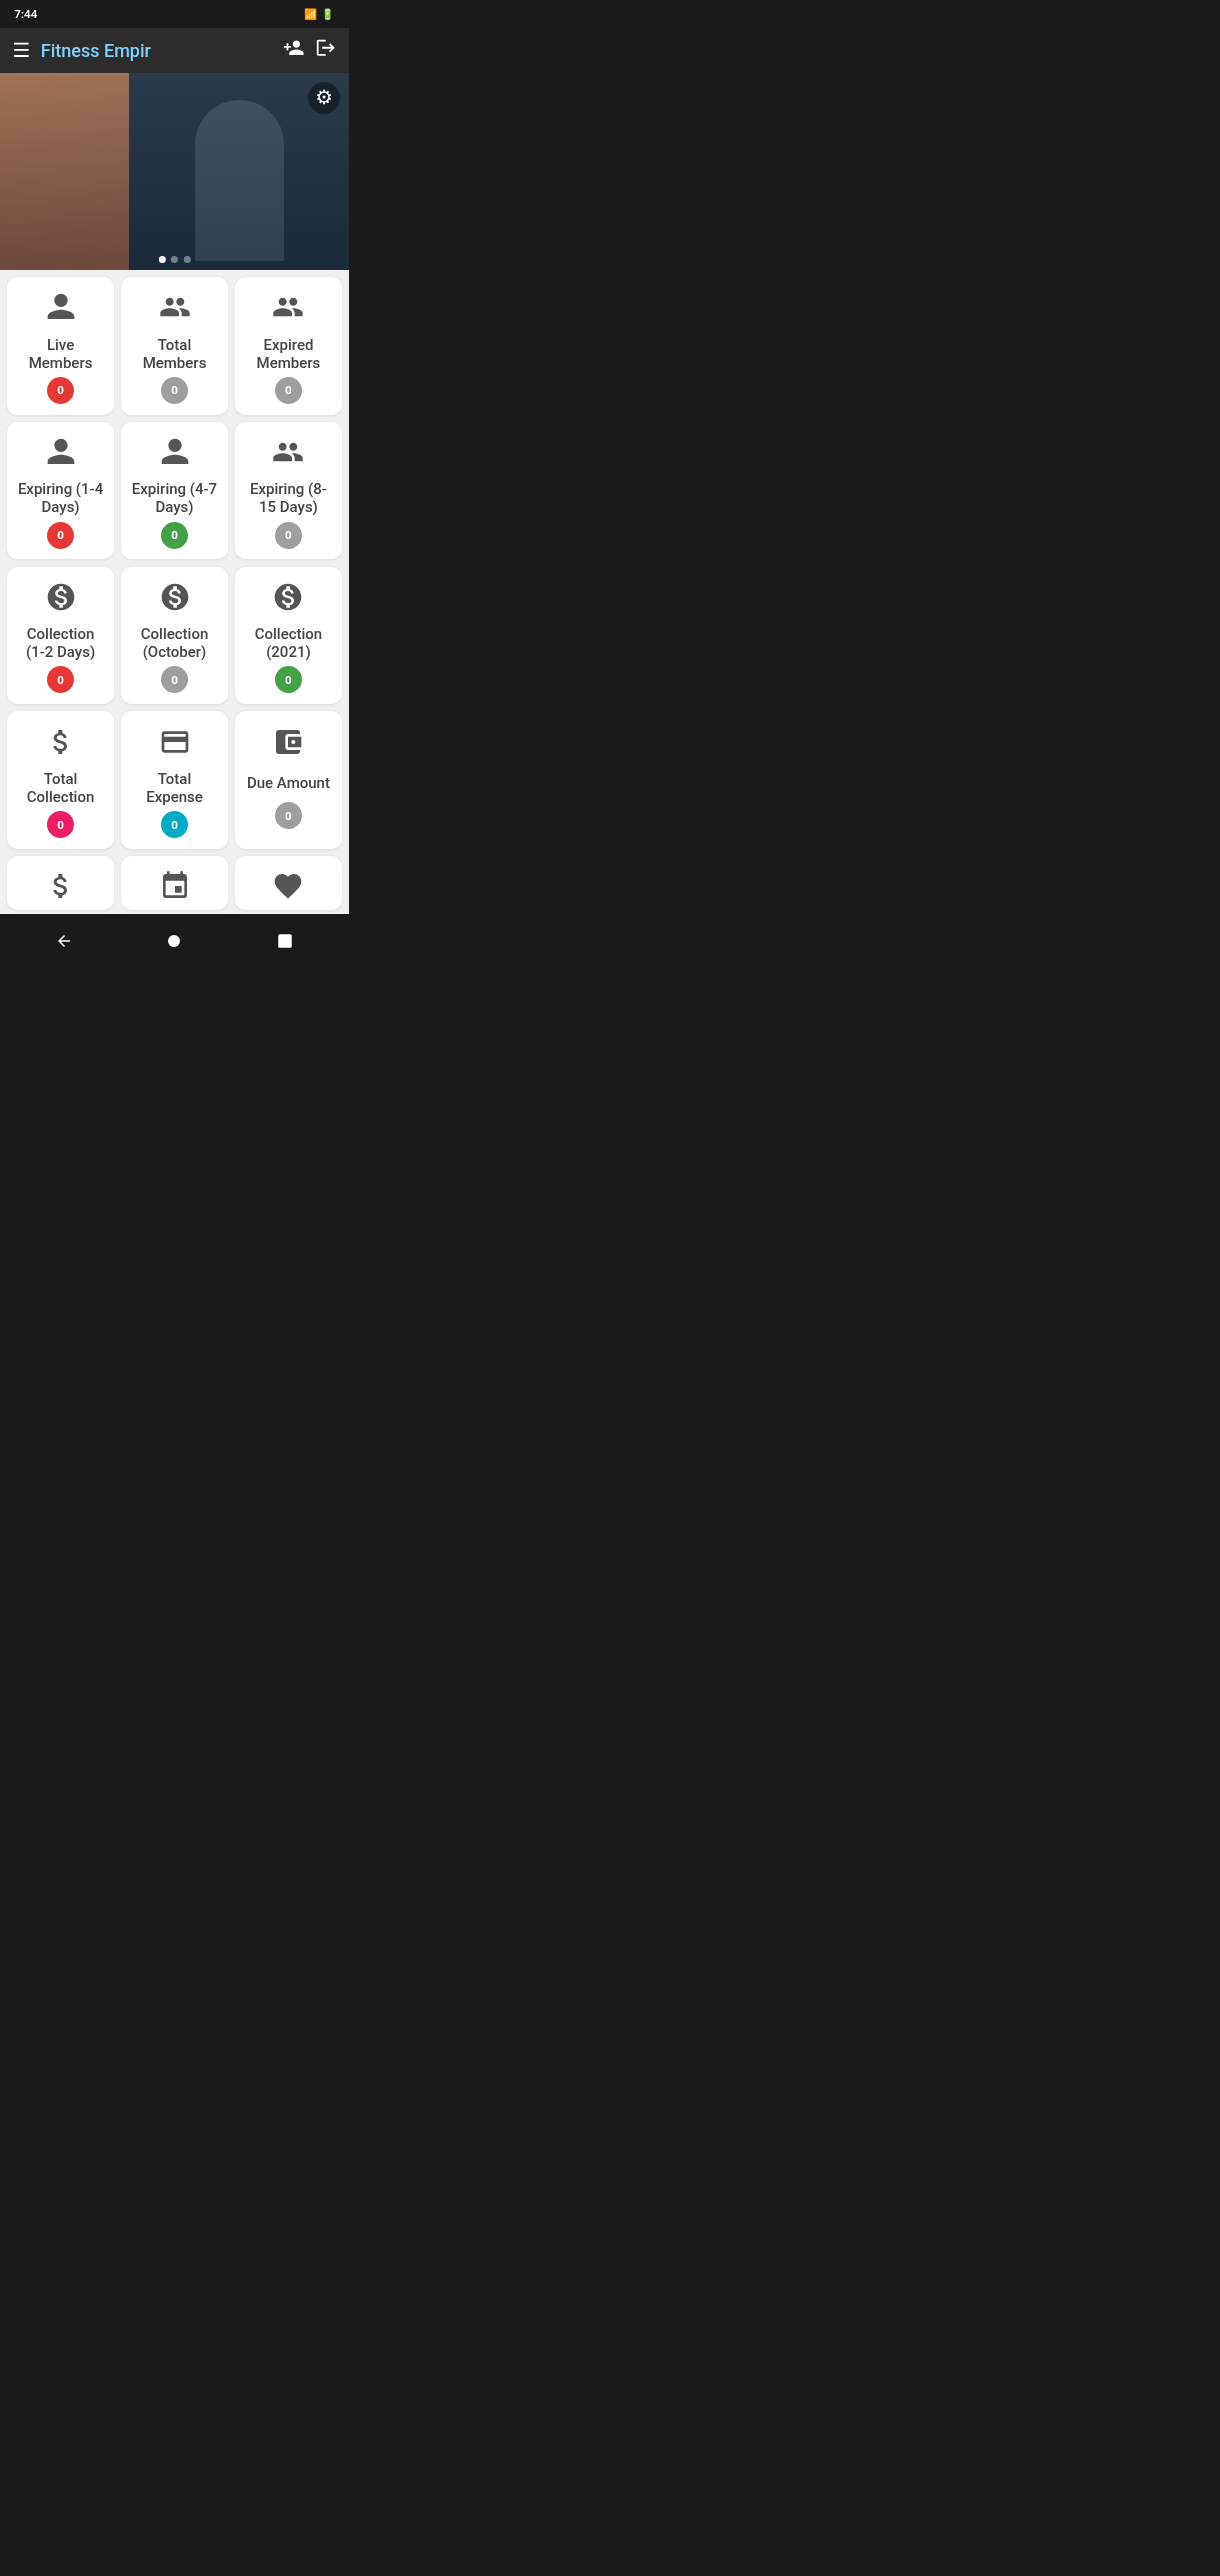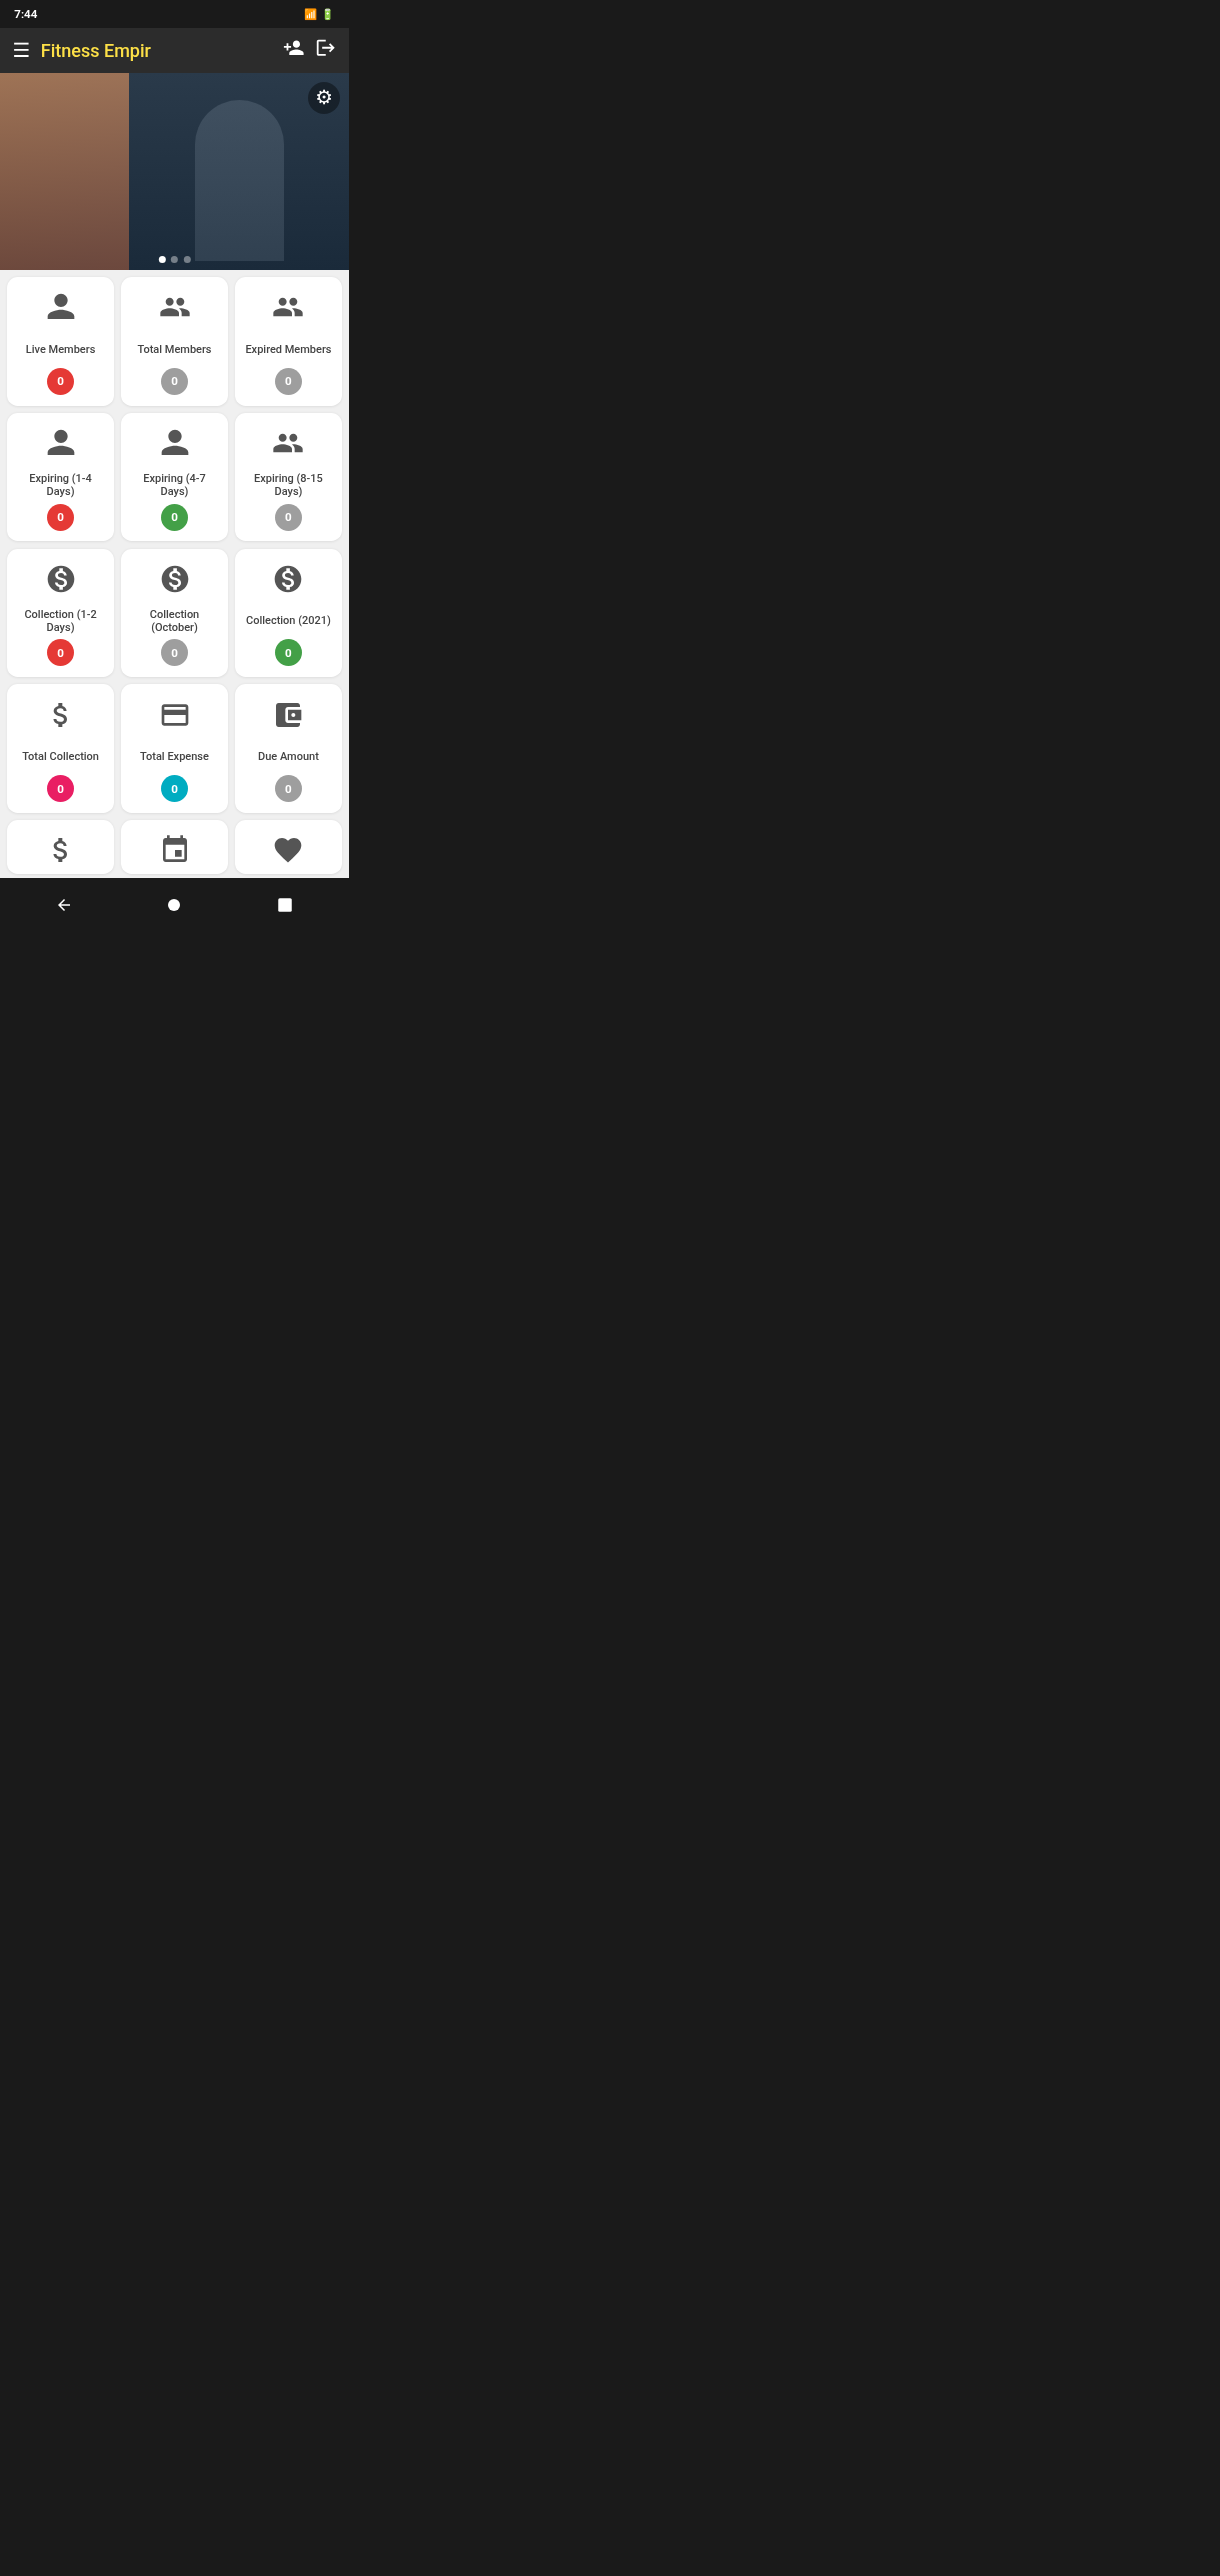--- a/index.html
+++ b/index.html
@@ -36,21 +36,21 @@
     
     .top-nav {
       background: #2c2c2c;
       display: flex;
       align-items: center;
       padding: 9px 12.5px;
       gap: 10.7px;
     }
     .nav-title {
       flex: 1;
-      color: #fde047;
+      color: #7dd3fc;
       font-size: 18px;
       font-weight: 500;
       white-space: nowrap;
       overflow: hidden;
       text-overflow: ellipsis;
     }
     .nav-icon {
       color: white;
       font-size: 19.7px;
       cursor: pointer;
@@ -141,21 +141,21 @@
     }
 
     .card-icon {
       font-size: 27px;
       color: #555;
       line-height: 1;
       margin-bottom: 1.8px;
     }
 
     .card-label {
-      font-size: 11px;
+      font-size: 15px;
       color: #444;
       text-align: center;
       font-weight: 500;
       min-height: 27px;
       display: flex;
       align-items: center;
       justify-content: center;
     }
 
     .badge {

